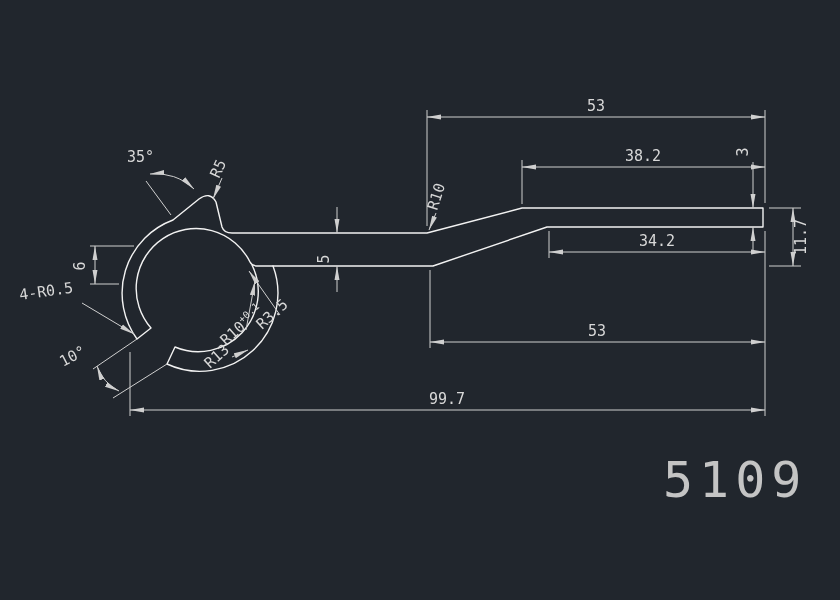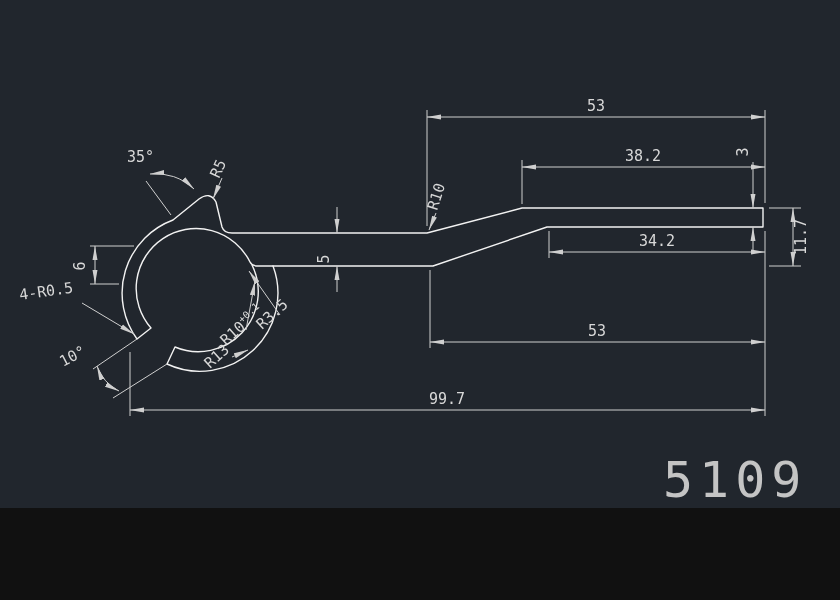--- a/index.html
+++ b/index.html
@@ -6,21 +6,21 @@
     --background:#21262d;
     --profile-line:#f2f2f2;
     --dimension-line:#cfcfcf;
     --text:#d8d8d8;
     --part-number-text:#c4c4c4;
   }
   *{margin:0;padding:0;box-sizing:border-box;}
   body{background:#111;font-family:"DejaVu Sans Mono", monospace;}
   .canvas{
     position:relative;
-    width:840px;height:508px;
+    width:840px;height:600px;
     background:var(--background);
     overflow:hidden;
   }
   svg{position:absolute;left:0;top:0;}
   .profile{stroke:var(--profile-line);stroke-width:1.4;fill:none;stroke-linejoin:round;stroke-linecap:round;}
   .dim{stroke:var(--dimension-line);stroke-width:1;fill:none;}
   .dimtext{fill:var(--text);font-family:"DejaVu Sans Mono",monospace;font-size:15px;}
   .partnum{fill:var(--part-number-text);font-family:"DejaVu Sans Mono",monospace;font-size:50px;letter-spacing:6px;}
 </style>
 </head>

